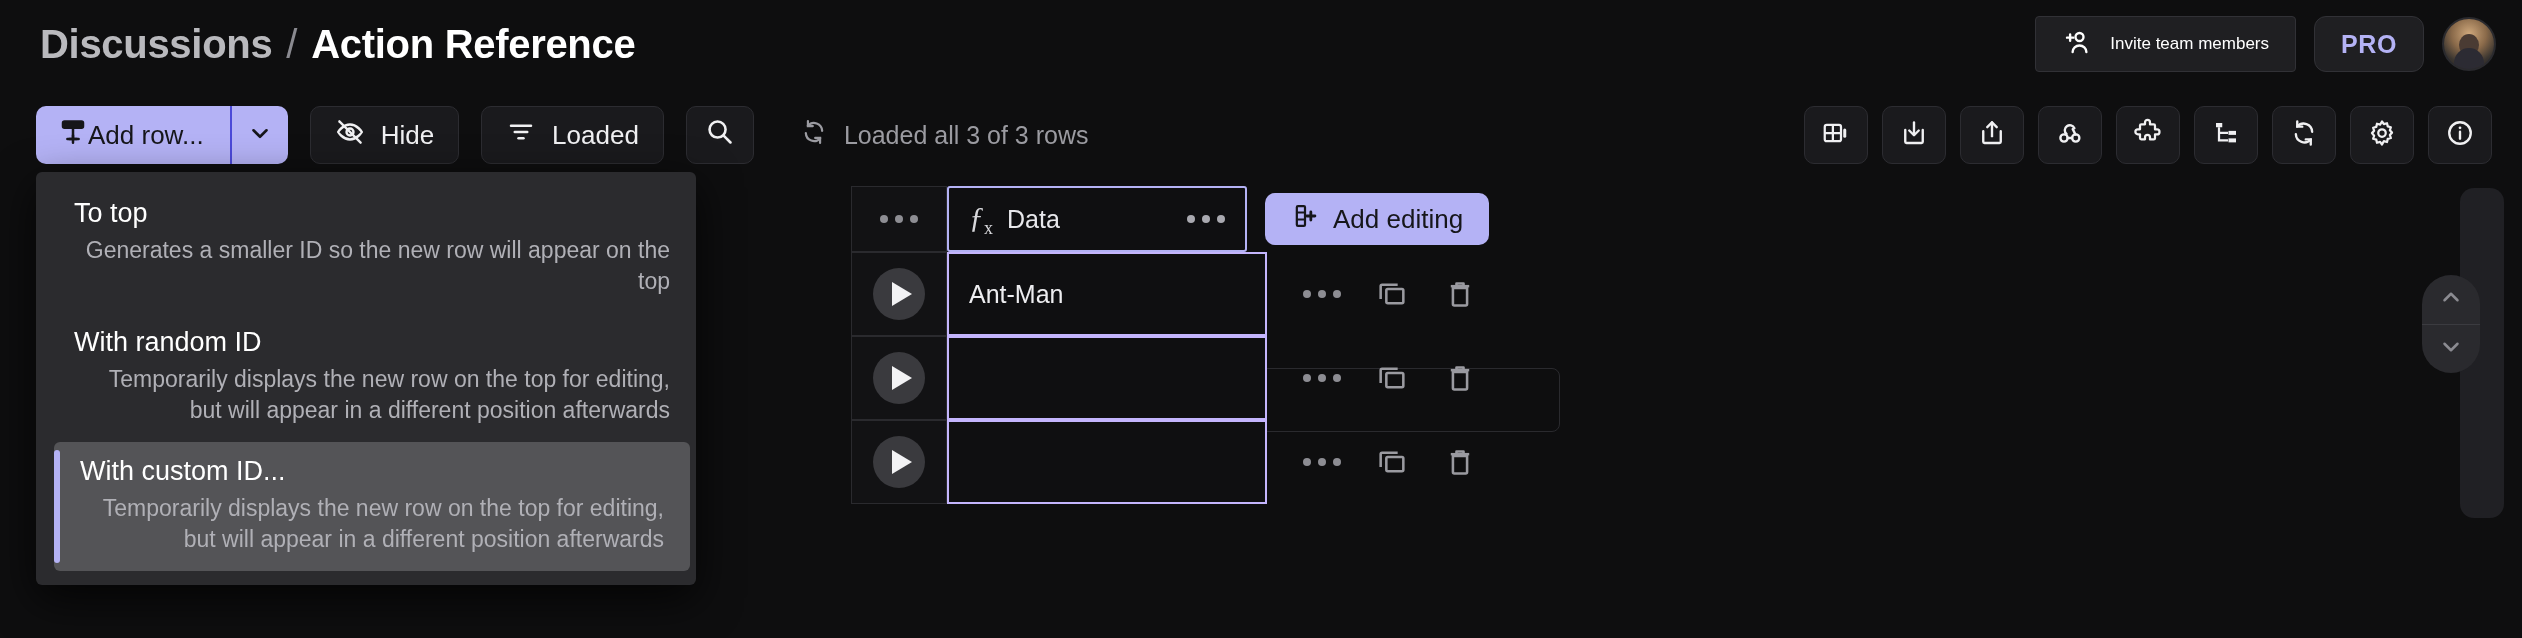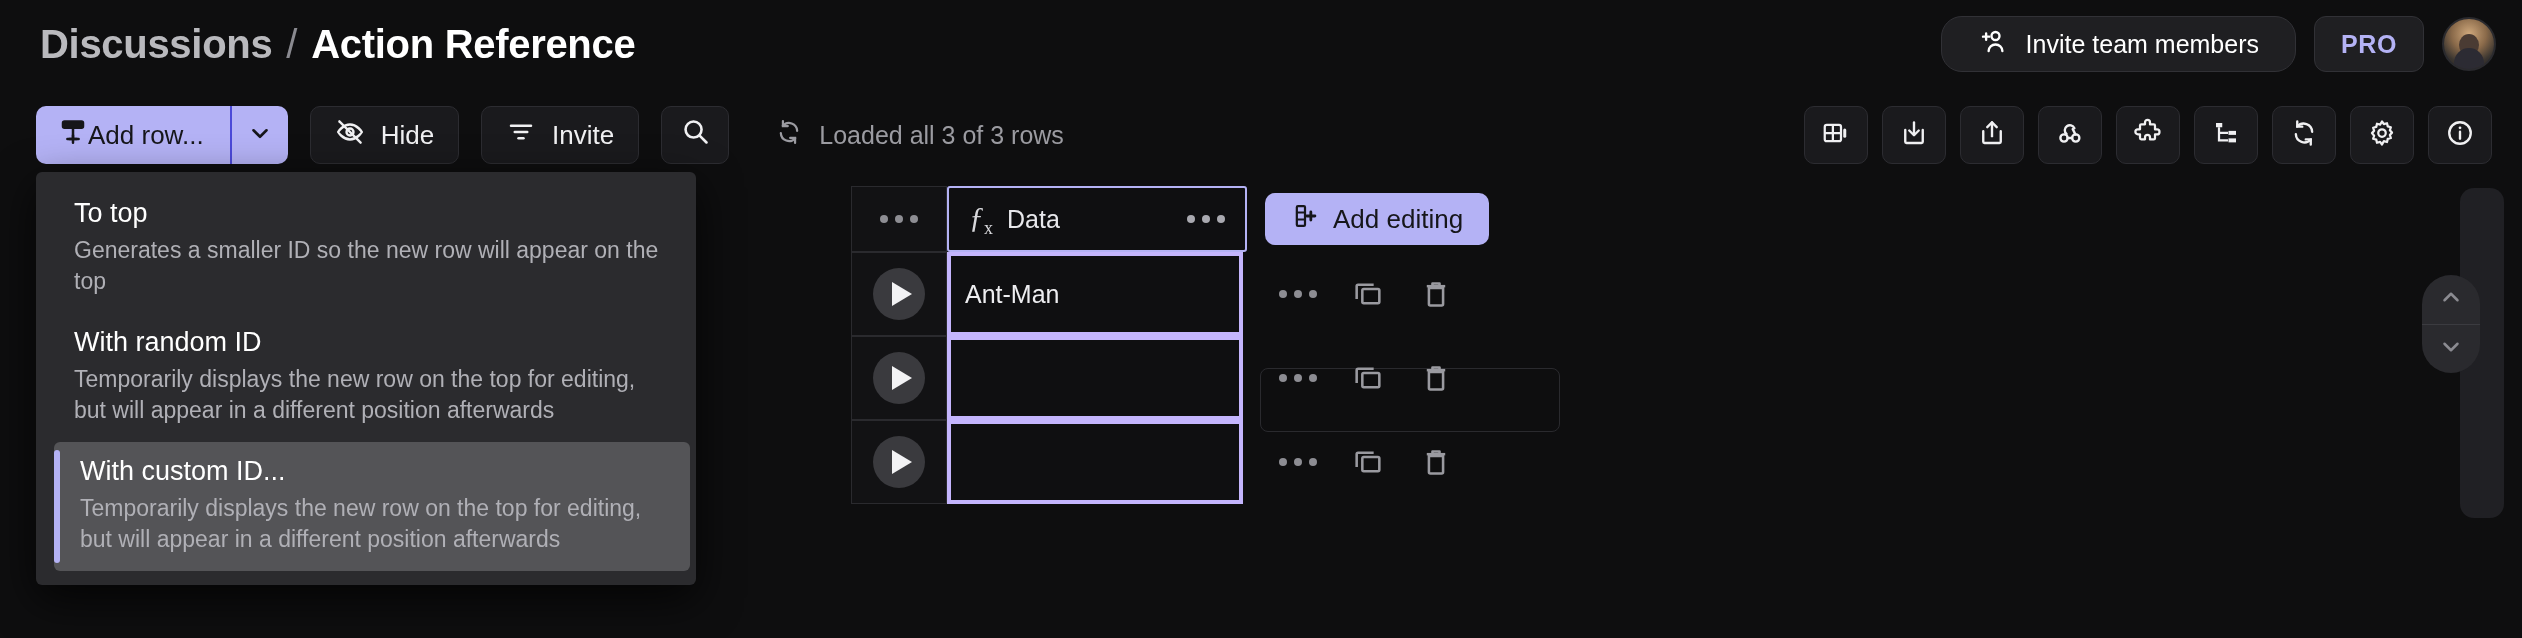--- a/index.html
+++ b/index.html
@@ -20,24 +20,24 @@
   }
   .bc-parent { color: #b9b9bd; }
   .bc-sep { color: #8a8a90; font-weight: 500; }
   .bc-current { color: #ffffff; }
 
   .header-right {
     position: absolute; right: 30px; top: 16px;
     display: flex; align-items: center; gap: 18px;
   }
   .invite-btn {
-    height: 56px; padding: 0 36px;
-    background: #1f1f22; border: 1px solid #313136; border-radius: 21px;
+    height: 56px; padding: 0 26px;
+    background: #1f1f22; border: 1px solid #313136; border-radius: 4px;
     display: flex; align-items: center; gap: 18px;
-    color: #fff; font-size: 25px; font-weight: 500; cursor: pointer;
+    color: #fff; font-size: 17px; font-weight: 500; cursor: pointer;
   }
   .pro-btn {
     height: 56px; padding: 12px 26px;
     background: #1f1f22; border: 1px solid #313136; border-radius: 12px;
     display: flex; align-items: center;
     color: #b4b2f5; font-size: 25px; font-weight: 600; letter-spacing: .6px; cursor: pointer;
   }
   .avatar {
     width: 54px; height: 54px; border-radius: 50%; cursor: pointer;
     background: radial-gradient(circle at 50% 30%, #cfa87c 0%, #8a6a4a 40%, #3a3530 70%, #1c1a19 100%);
@@ -138,22 +138,22 @@
     background: #3a3a3e; display: flex; align-items: center; justify-content: center;
     cursor: pointer;
   }
   .play-tri {
     width: 0; height: 0; margin-left: 5px;
     border-left: 20px solid #f2f2f4;
     border-top: 12px solid transparent;
     border-bottom: 12px solid transparent;
   }
   .cell-data {
-    width: 296px; border: 4px solid #c4b5fd; background: #0f0f11;
-    display: flex; align-items: center; padding: 0 14px;
+    width: 320px; border: 2px solid #c4b5fd; background: #0f0f11;
+    display: flex; align-items: center; padding: 0 20px;
     color: #ededf0; font-size: 25px; cursor: text;
   }
   .row-actions {
     display: flex; align-items: center; gap: 34px;
     padding-left: 36px;
   }
   .act { cursor: pointer; display: flex; align-items: center; }
 
   .dots { display: flex; gap: 7px; }
   .dots i { width: 8px; height: 8px; border-radius: 50%; background: #8d8d93; display: block; }
@@ -182,21 +182,21 @@
     box-shadow: 0 14px 44px rgba(0,0,0,.72);
     padding: 12px 0 14px 12px; z-index: 60;
   }
   .menu-item { padding: 14px 26px 16px 26px; cursor: pointer; position: relative; }
   .menu-item.active { background: #545457; border-radius: 6px; margin: 0 6px; }
   .menu-item.active::before {
     content: ""; position: absolute; left: 0; top: 8px; bottom: 8px;
     width: 6px; background: #b4b2f5; border-radius: 3px;
   }
   .mi-title { color: #ffffff; font-size: 27px; font-weight: 500; margin-bottom: 6px; }
-  .mi-desc { color: #b0b0b6; font-size: 23px; line-height: 1.35; }
+  .mi-desc { color: #b0b0b6; font-size: 23px; line-height: 1.35; text-align: right; }
 </style>
 </head>
 <body>
 
 <div id="app">
 
   <div class="header">
     <div class="breadcrumb">
       <span class="bc-parent">Discussions</span>
       <span class="bc-sep">/</span>
@@ -257,21 +257,21 @@
       </div>
 
       <div class="tb-btn">
         <span>
           <svg width="30" height="30" viewBox="0 0 24 24" fill="none" stroke="#f0f0f2" stroke-width="2" stroke-linecap="round">
             <path d="M4 7h16"></path>
               <path d="M7 12h10"></path>
               <path d="M10 17h4"></path>
           </svg>
         </span>
-        <span>Invite</span>
+        <span>Loaded</span>
       </div>
 
       <div class="tb-btn icon-only">
         <span>
           <svg width="31" height="31" viewBox="0 0 24 24" fill="none" stroke="#f0f0f2" stroke-width="2" stroke-linecap="round">
             <circle cx="10.5" cy="10.5" r="6.2"></circle>
             <path d="M15.2 15.2L20.5 20.5"></path>
           </svg>
         </span>
       </div>

